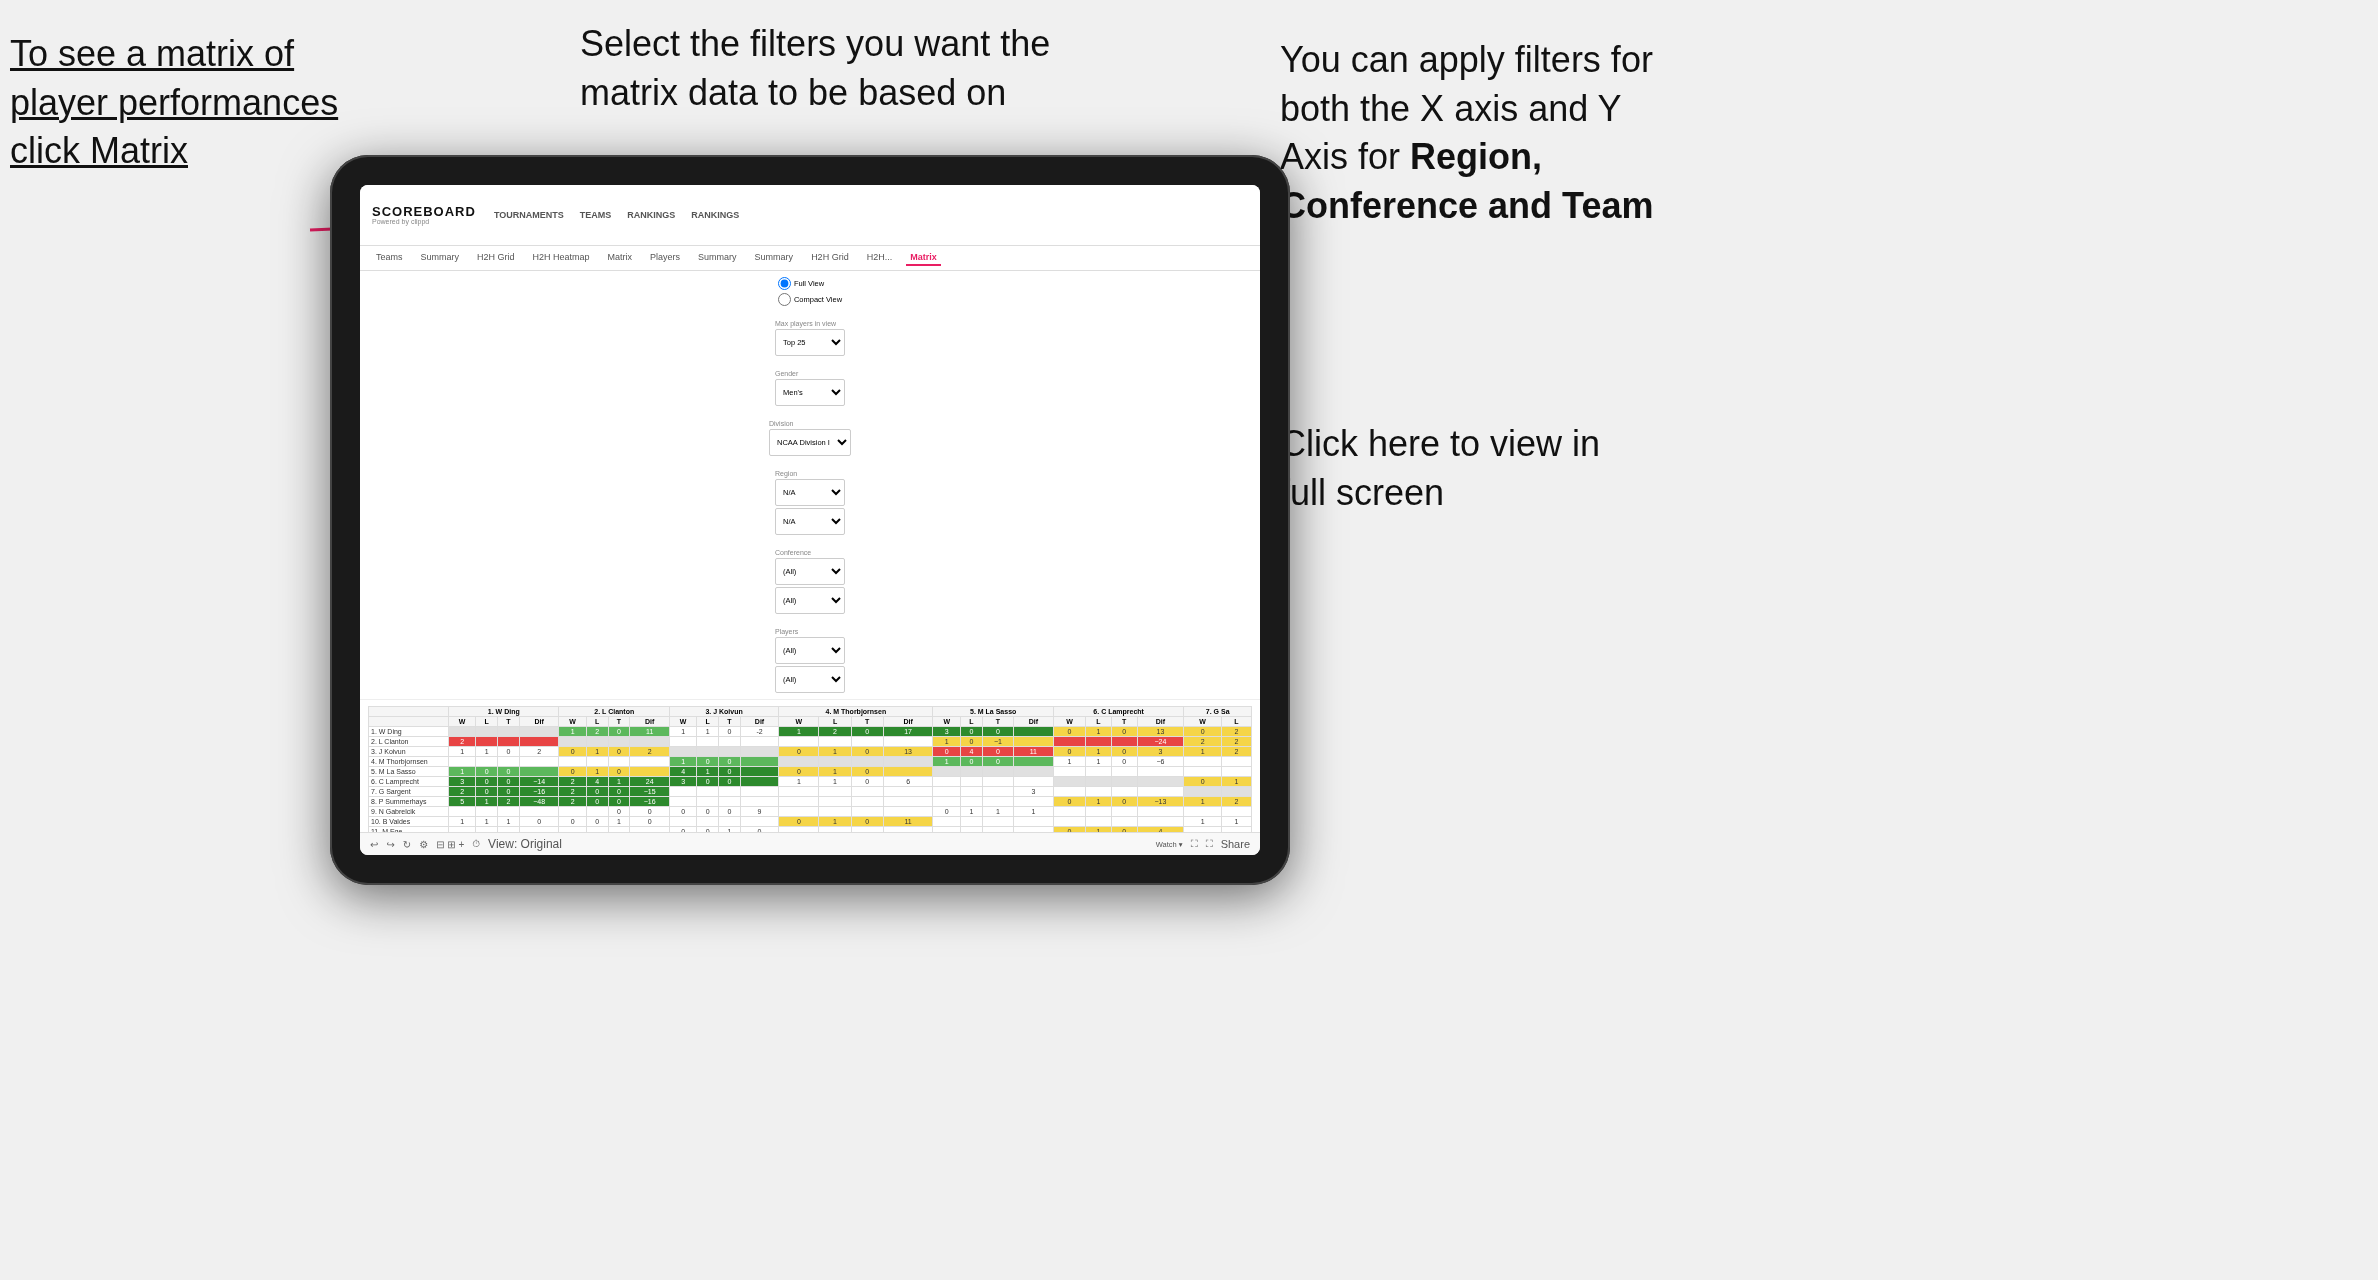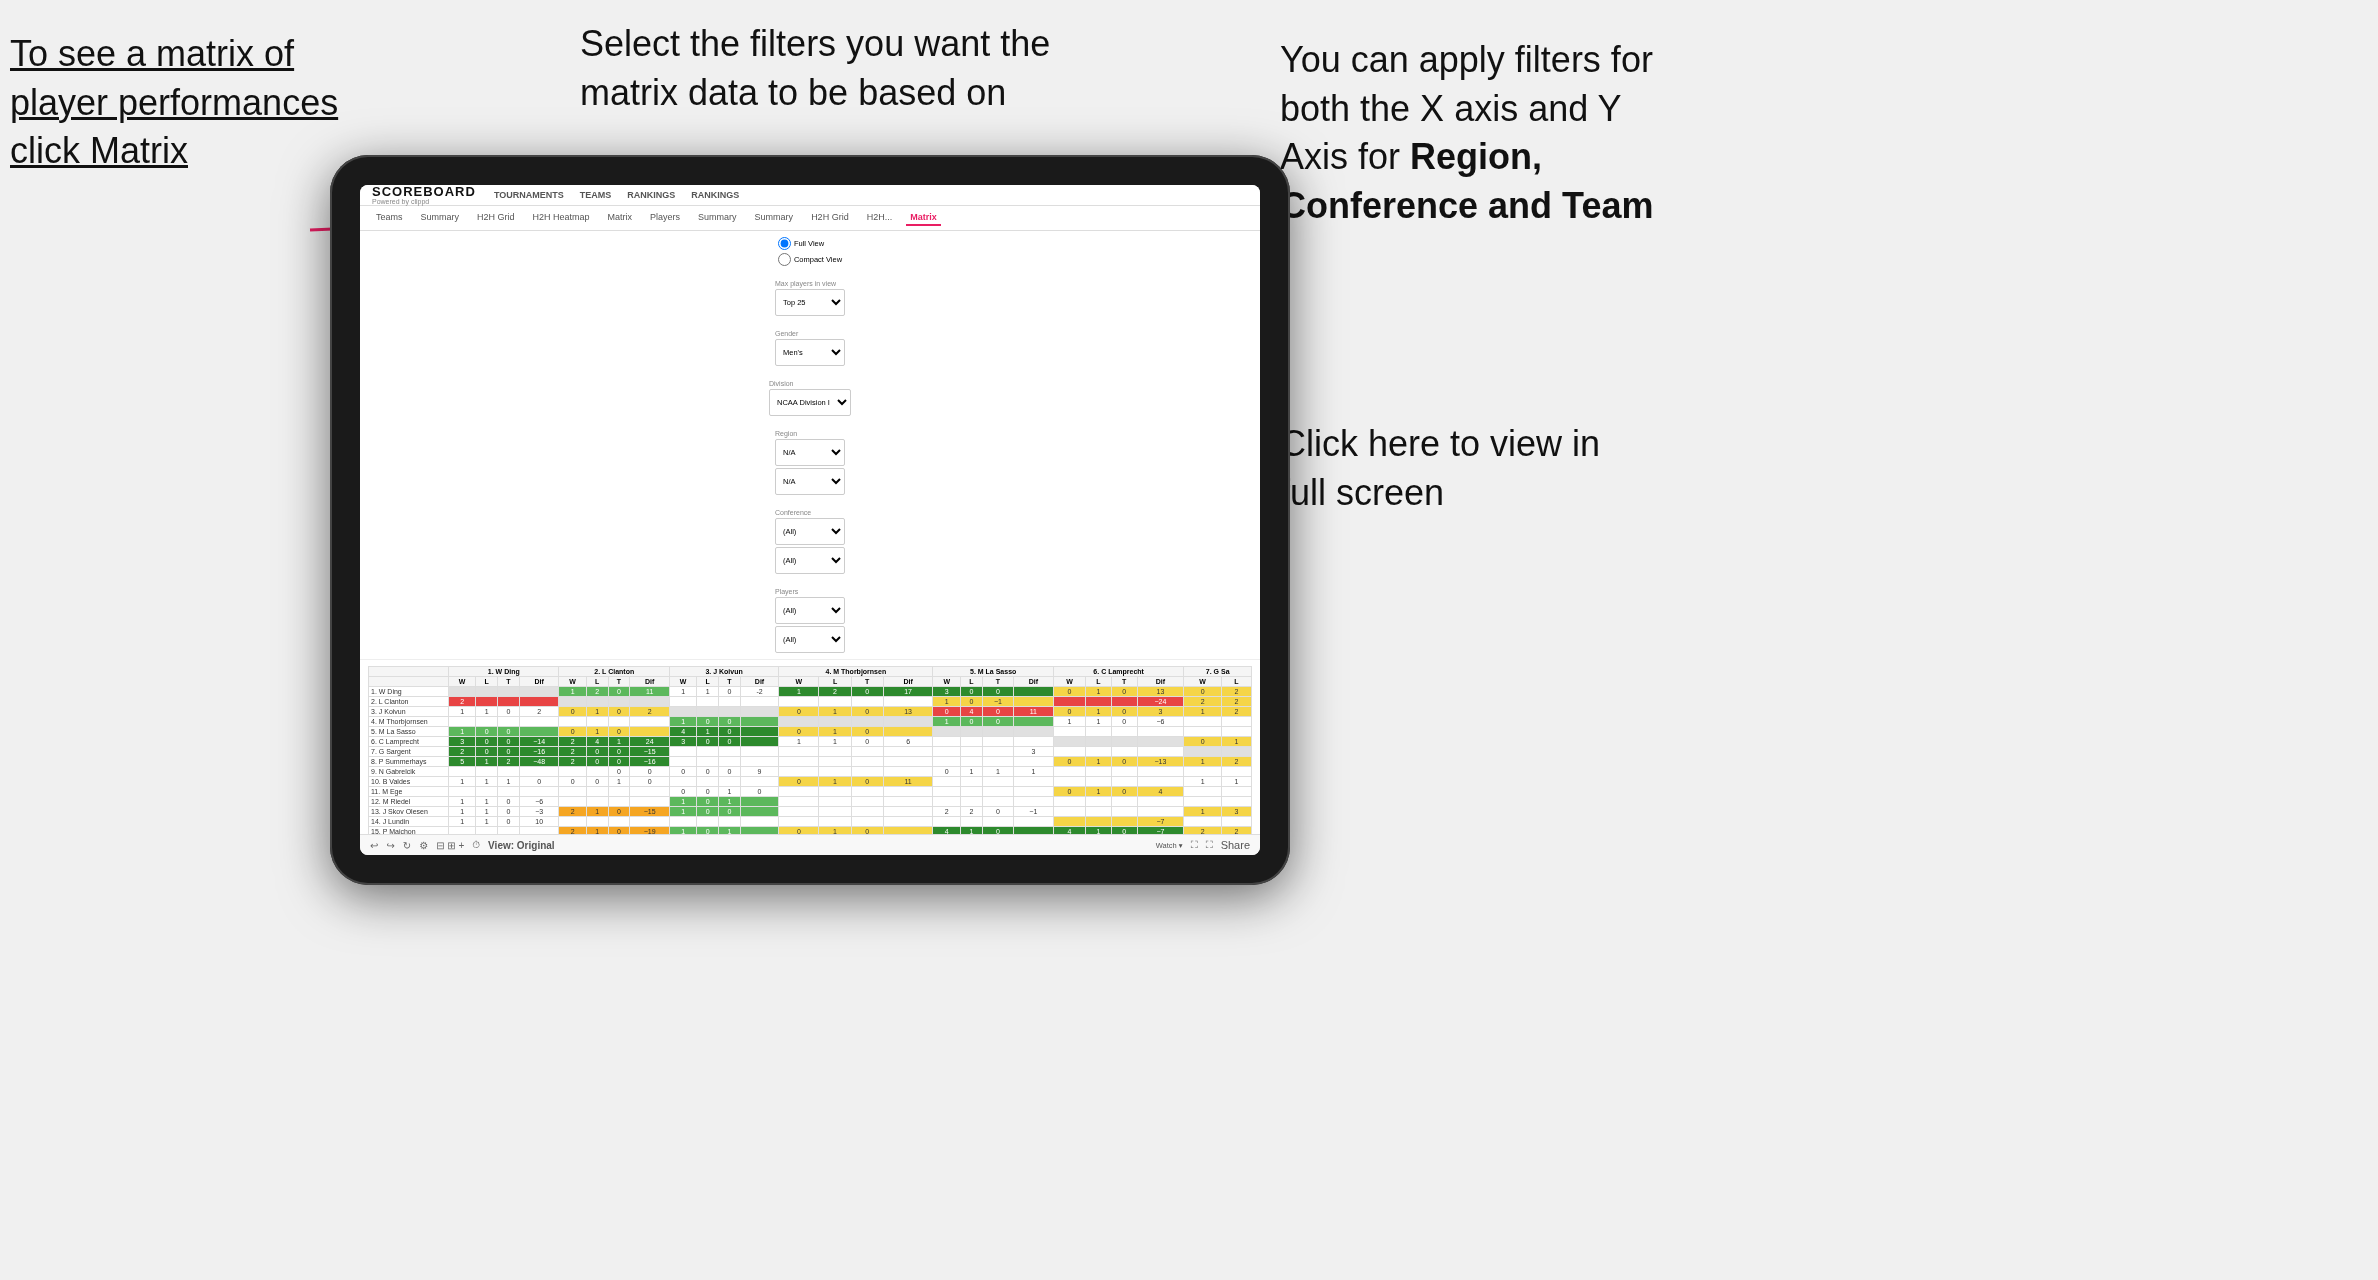--- a/index.html
+++ b/index.html
@@ -66,21 +66,21 @@
       display: flex;
       flex-direction: column;
     }
 
     
     .sb-header {
       background: #fff;
       border-bottom: 1px solid #ddd;
       display: flex;
       align-items: center;
-      padding: 0 12px;
+      padding: 20px 12px;
       gap: 18px;
       flex-shrink: 0;
     }
     .sb-logo {
       display: flex;
       flex-direction: column;
       line-height: 1;
     }
     .sb-logo-title {
       font-size: 13px;
@@ -985,21 +985,21 @@
     </div>
 
     <div class="bottom-bar">
       <div class="bottom-bar-left">
         <span class="bb-btn">↩</span>
         <span class="bb-btn">↪</span>
         <span class="bb-btn">↻</span>
         <span class="bb-btn">⚙</span>
         <span class="bb-btn">⊟ ⊞ +</span>
         <span class="bb-btn">⏱</span>
-        <span style="font-size:10px;font-weight:bold;">View: Original</span>
+        <span style="font-size:12px;">View: Original</span>
       </div>
       <div class="bottom-bar-right">
         <span style="font-size:7.5px;">Watch ▾</span>
         <span class="bb-btn">⛶</span>
         <span class="bb-btn">⛶</span>
         <span style="font-size:11px; color:#555;">Share</span>
       </div>
     </div>
 
   </div>

